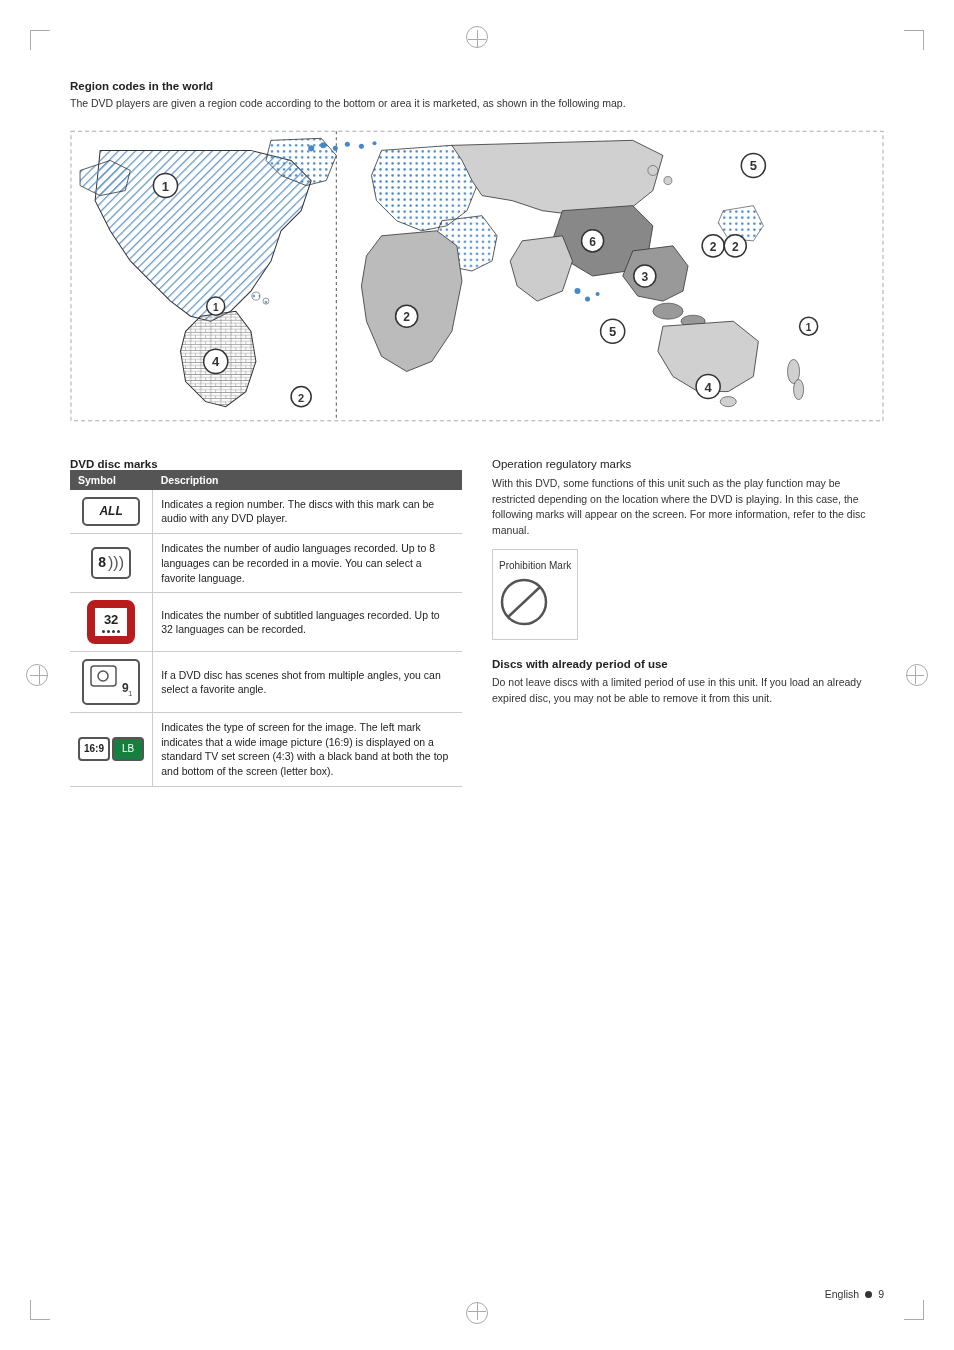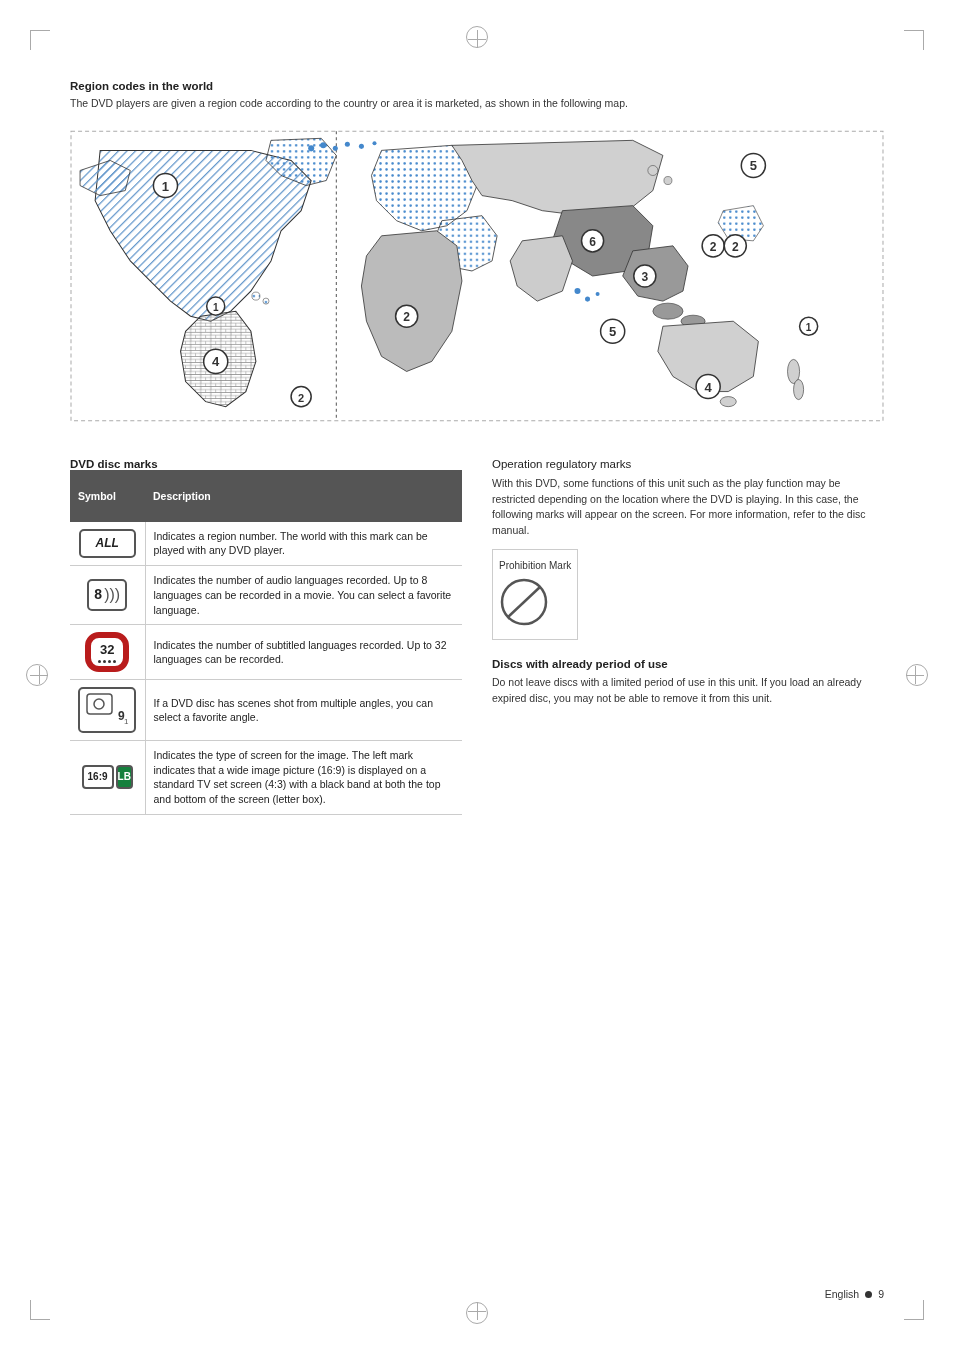--- a/index.html
+++ b/index.html
@@ -113,21 +113,21 @@
     .marks-table {
       width: 100%;
       border-collapse: collapse;
       font-size: 10.5px;
     }
 
     .marks-table thead tr th {
       background: #555;
       color: #fff;
       text-align: left;
-      padding: 20px 8px;
+      padding: 4px 8px;
       font-size: 10.5px;
       font-weight: bold;
     }
 
     .marks-table tbody tr {
       border-bottom: 1px solid #ccc;
     }
 
     .marks-table tbody tr td {
       padding: 7px 8px;
@@ -225,21 +225,21 @@
 <div class="crosshair-circle right-center"></div>
 <div class="crosshair right-center"></div>
 
 <div class="crosshair-circle bottom-center"></div>
 <div class="crosshair bottom-center"></div>
 
 <div class="page-content">
 
   <div>
     <div class="section-title">Region codes in the world</div>
-    <div class="section-desc">The DVD players are given a region code according to the country or area it is marketed, as shown in the following map.</div>
+    <div class="section-desc">The DVD players are given a region code according to the bottom or area it is marketed, as shown in the following map.</div>
 
     <div class="world-map-container">
       <svg class="world-map-svg" viewBox="0 0 810 290" xmlns="http://www.w3.org/2000/svg">
 
         <rect x="1" y="1" width="808" height="288" fill="none" stroke="#aaa" stroke-width="1" stroke-dasharray="4,3"></rect>
 
         <g>
 
           <path d="M30,20 L180,20 L220,30 L240,50 L230,80 L210,100 L200,130 L180,160 L160,180 L140,190 L120,185 L100,170 L80,150 L60,130 L40,100 L25,70 Z" fill="url(#hatch1)" stroke="#333" stroke-width="1"></path>
 
@@ -385,36 +385,36 @@
             <th>Symbol</th>
             <th>Description</th>
           </tr>
         </thead>
         <tbody>
 
           <tr>
             <td>
               <div style="display:inline-block; border:2px solid #555; border-radius:5px; padding:4px 15px; font-size:12px; font-weight:bold; font-style:italic;">ALL</div>
             </td>
-            <td>Indicates a region number. The world with this mark can be played with any DVD player.</td>
+            <td>Indicates a region number. The discs with this mark can be audio with any DVD player.</td>
           </tr>
 
           <tr>
             <td>
               <div style="display:inline-flex;align-items:center;border:2px solid #555;border-radius:5px;padding:3px 5px;">
                 <span style="font-size:14px;font-weight:bold;">8</span>
                 <span style="margin-left:2px;font-size:16px;color:#555;">)))</span>
               </div>
             </td>
             <td>Indicates the number of audio languages recorded. Up to 8 languages can be recorded in a movie. You can select a favorite language.</td>
           </tr>
 
           <tr>
             <td>
-              <div style="display:inline-block;border:6px solid #b91c1c;border-radius:14px;padding:3px 7px;">
+              <div style="display:inline-block;border:8px solid #b91c1c;border-radius:8px;padding:3px 7px;">
                 <div style="font-size:13px;font-weight:bold;">32</div>
                 <div style="display:flex;gap:2px;justify-content:center;margin-top:1px;">
                   <div style="width:3px;height:3px;background:#333;border-radius:50%;"></div>
                   <div style="width:3px;height:3px;background:#333;border-radius:50%;"></div>
                   <div style="width:3px;height:3px;background:#333;border-radius:50%;"></div>
                   <div style="width:3px;height:3px;background:#333;border-radius:50%;"></div>
                 </div>
               </div>
             </td>
             <td>Indicates the number of subtitled languages recorded. Up to 32 languages can be recorded.</td>
@@ -434,21 +434,21 @@
                 </svg>
               </div>
             </td>
             <td>If a DVD disc has scenes shot from multiple angles, you can select a favorite angle.</td>
           </tr>
 
           <tr>
             <td>
               <div style="display:inline-flex;align-items:flex-start;gap:2px;">
                 <div style="border:2px solid #555;border-radius:4px;padding:3px 4px;font-size:10px;font-weight:bold;">16:9</div>
-                <div style="border:2px solid #555;border-radius:4px;padding:3px 0;font-size:10px;font-weight:bold;background:#15803d;color:#fff;">LB</div>
+                <div style="border:2px solid #555;border-radius:4px;padding:3px 8px;font-size:10px;font-weight:normal;background:#15803d;color:#fff;">LB</div>
               </div>
             </td>
             <td>Indicates the type of screen for the image. The left mark indicates that a wide image picture (16:9) is displayed on a standard TV set screen (4:3) with a black band at both the top and bottom of the screen (letter box).</td>
           </tr>
         </tbody>
       </table>
     </div>
 
     <div class="col-right">
 

